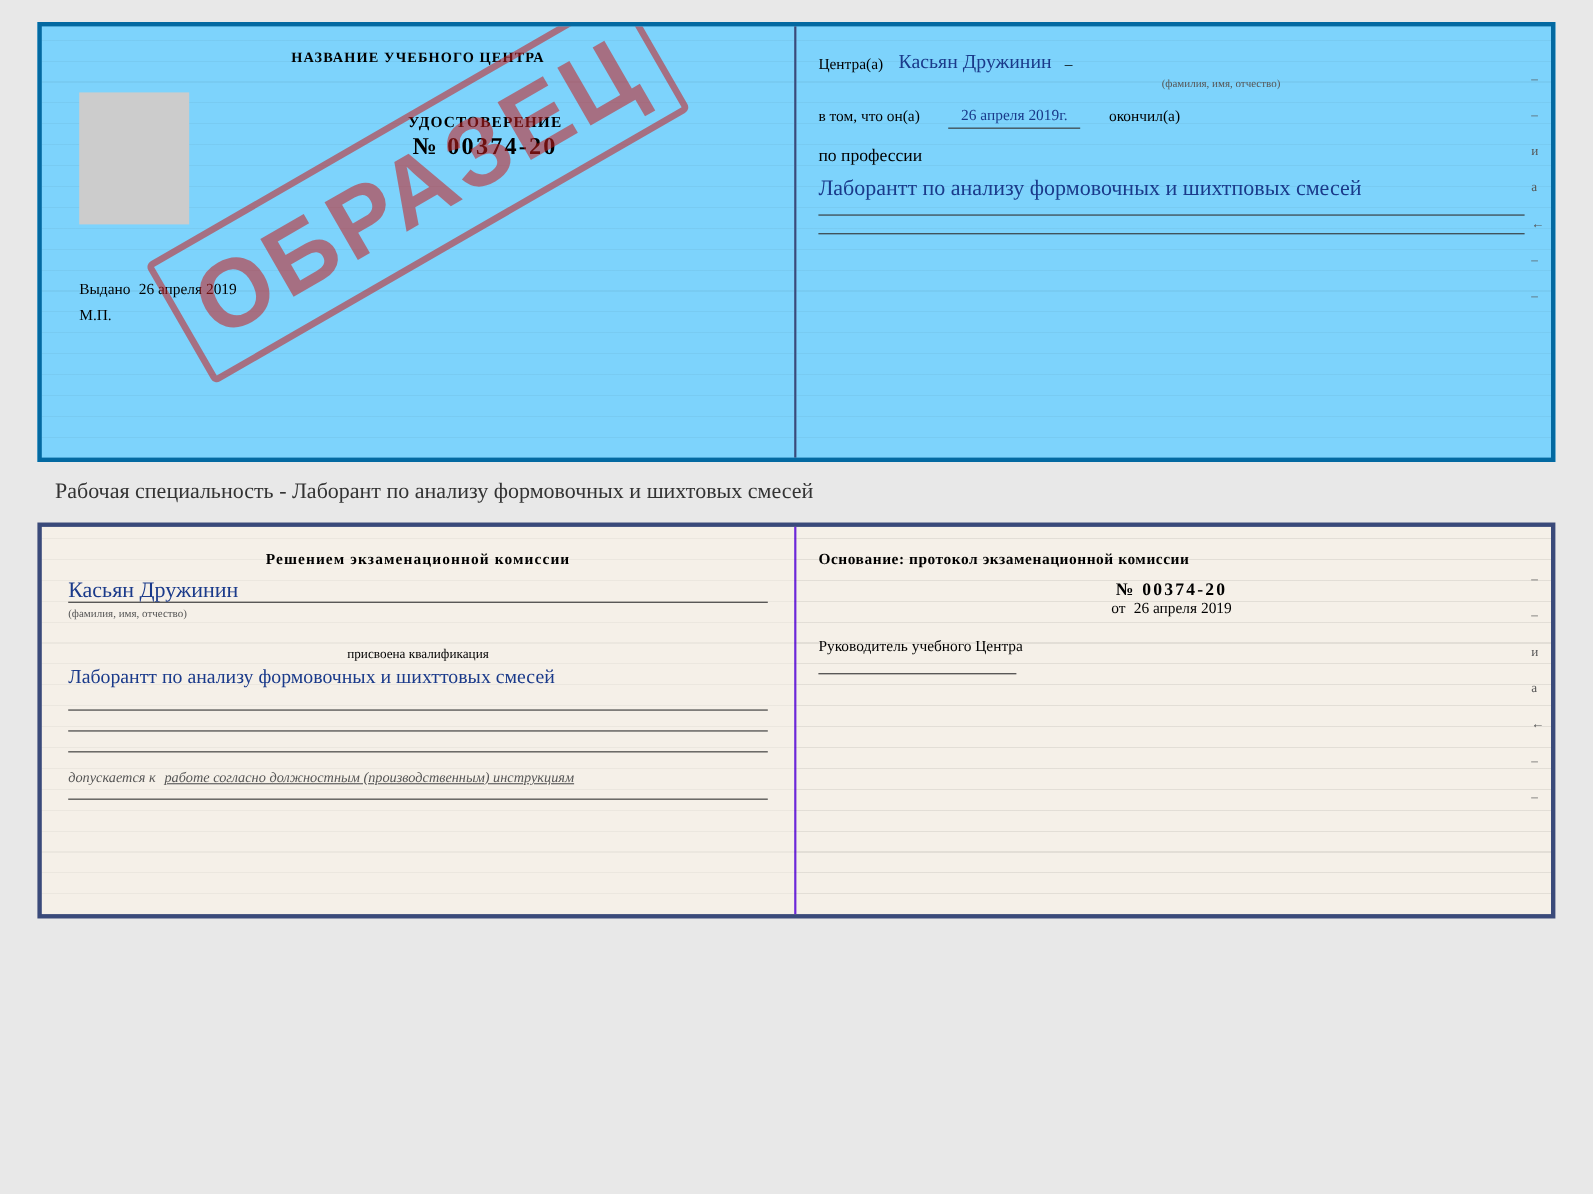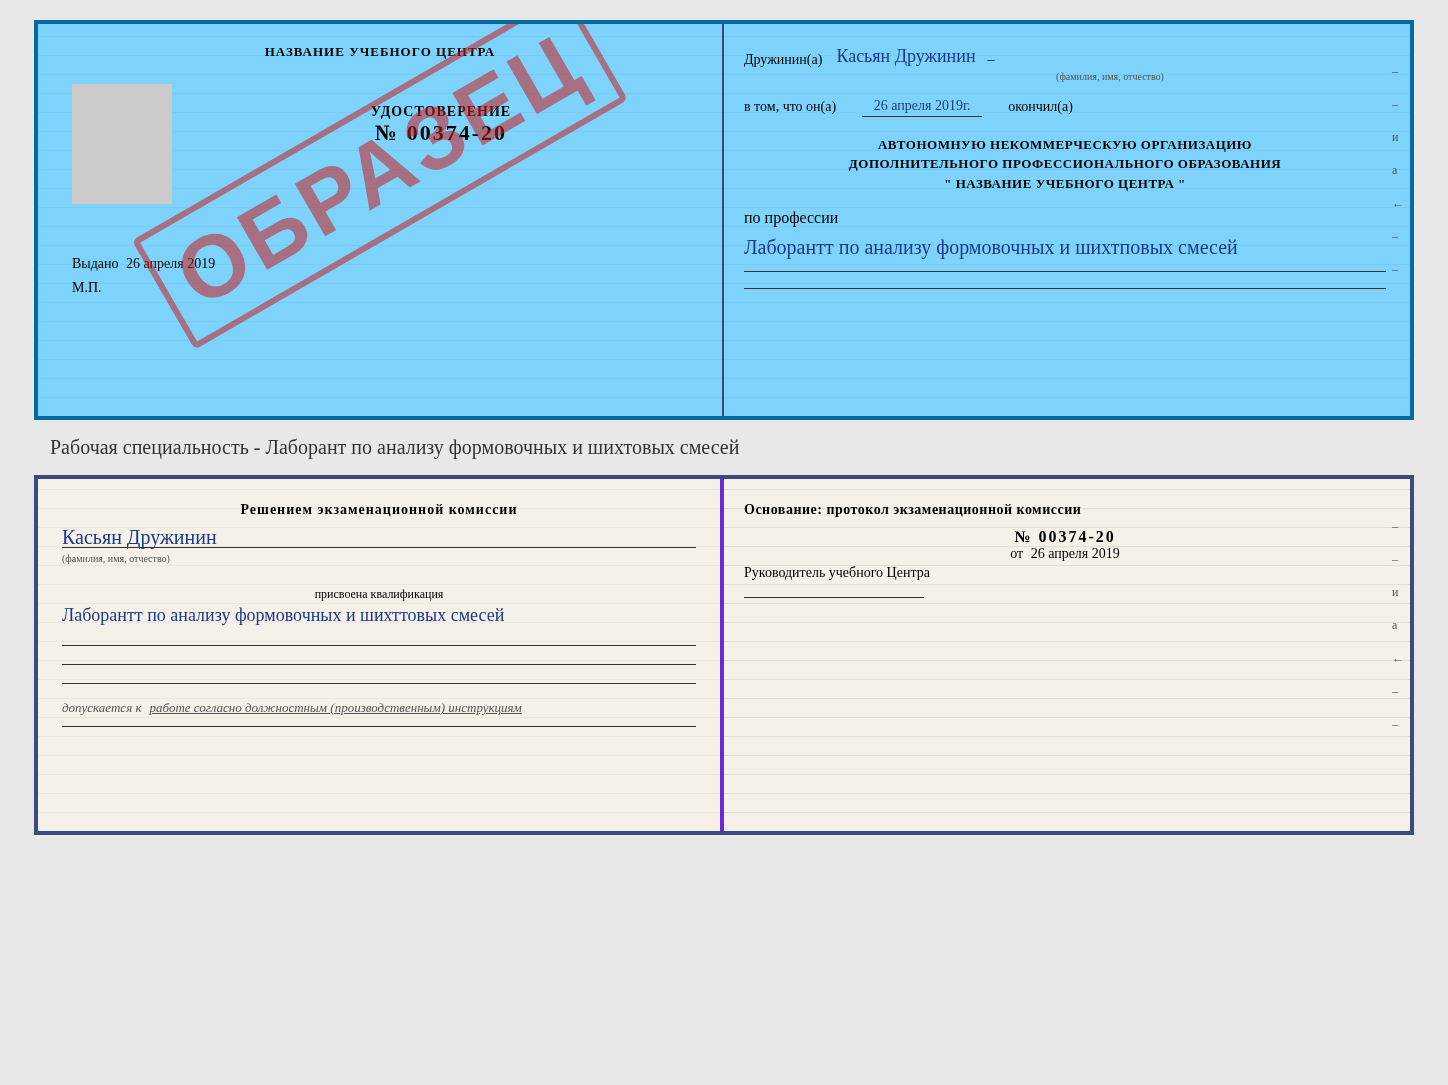--- a/index.html
+++ b/index.html
@@ -189,21 +189,21 @@
       background: #f5f0e8;
       border: 4px solid #3a4a7a;
       display: flex;
       position: relative;
       min-height: 360px;
     }
 
     .bottom-left {
       width: 50%;
       padding: 20px 24px;
-      border-right: 4px solid #6d28d9;
+      border-right: 2px solid #6d28d9;
       display: flex;
       flex-direction: column;
       gap: 10px;
     }
 
     .bottom-right {
       width: 50%;
       padding: 20px 24px 20px 20px;
       display: flex;
       flex-direction: column;
@@ -357,39 +357,34 @@
       </div>
       <div class="cert-mp">М.П.</div>
     </div>
   </div>
 
   <div class="doc-right">
     <div class="doc-texture"></div>
     <div style="position:relative;z-index:2;width:100%;">
 
       <div class="right-line" style="margin-bottom:10px;">
-        <span class="label-text">Дружинин(а)</span>
+        <span class="label-text">Центра(а)</span>
         <span class="handwritten" style="margin-left:8px;">Касьян Дружинин</span>
         <span style="margin-left:6px;font-size:14px;">–</span>
       </div>
       <div style="margin-left:90px;margin-top:-8px;">
         <span class="small-label">(фамилия, имя, отчество)</span>
       </div>
 
       <div class="right-line" style="margin-top:14px;gap:26px;text-align:center;">
         <span class="label-text">в том, что он(а)</span>
         <span class="handwritten-sm underline-field">26 апреля 2019г.</span>
         <span class="label-text">окончил(а)</span>
       </div>
 
-      <div style="margin-top:18px;text-align:center;">
-        <div class="right-block-title">АВТОНОМНУЮ НЕКОММЕРЧЕСКУЮ ОРГАНИЗАЦИЮ</div>
-        <div class="right-block-title">ДОПОЛНИТЕЛЬНОГО ПРОФЕССИОНАЛЬНОГО ОБРАЗОВАНИЯ</div>
-        <div class="right-block-title">"   НАЗВАНИЕ УЧЕБНОГО ЦЕНТРА   "</div>
-      </div>
 
       <div style="margin-top:16px;">
         <span class="label-text">по профессии</span>
         <div style="margin-top:4px;">
           <span class="handwritten" style="font-size:20px;line-height:1.6;">Лаборантт по анализу формовочных и шихтповых смесей</span>
         </div>
         <div class="line-separator" style="margin-top:8px;"></div>
         <div class="line-separator" style="margin-top:16px;"></div>
       </div>
     </div>
@@ -446,21 +441,21 @@
       <div class="bottom-right-title">Основание: протокол экзаменационной  комиссии</div>
 
       <div class="protocol-number">№  00374-20</div>
 
       <div class="protocol-date">
         <span>от</span>
         <span style="margin-left:4px;">26 апреля 2019</span>
       </div>
 
 
-      <div class="official-block" style="margin-top:0;">
+      <div class="official-block" style="margin-top:16px;">
         <div>Руководитель учебного Центра</div>
         <div class="signature-line"></div>
       </div>
     </div>
 
     <div class="right-side-lines-bottom">
       <span>–</span>
       <span>–</span>
       <span>и</span>
       <span>а</span>

